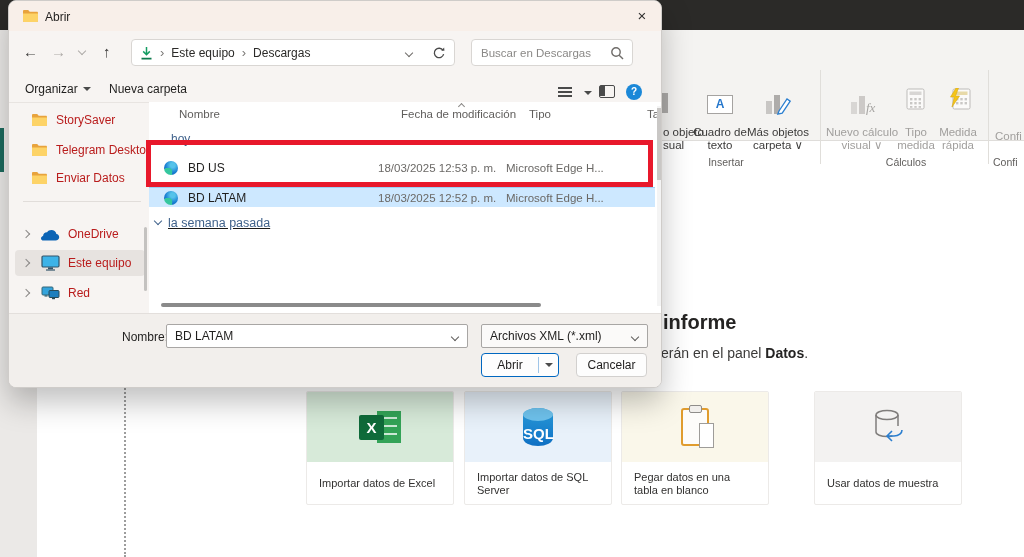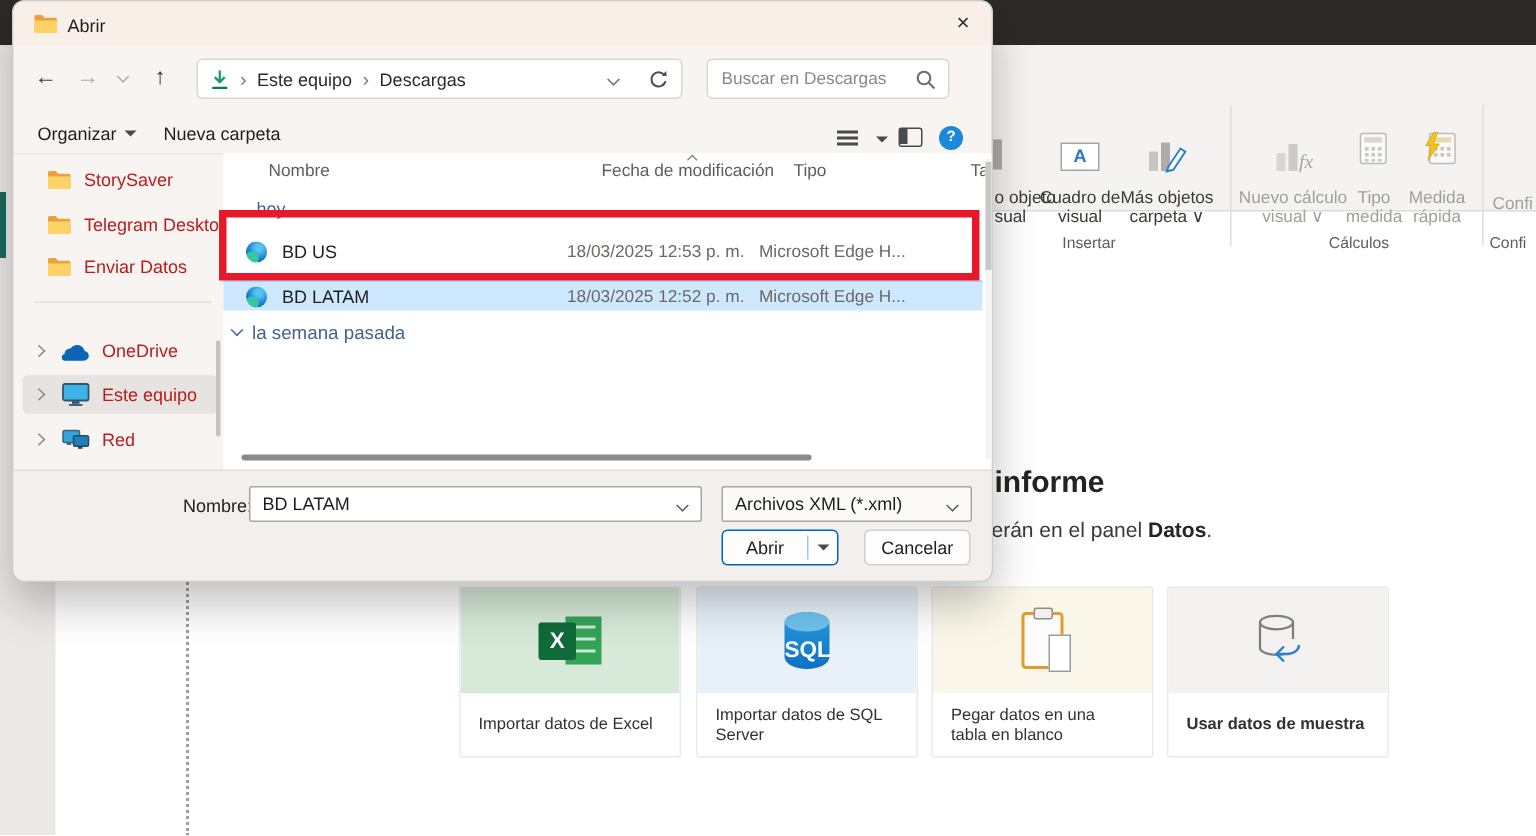--- a/index.html
+++ b/index.html
@@ -113,21 +113,21 @@
   <div class="abs ribbon">
 
     <svg class="abs" style="left:646px;top:60px;" width="30" height="34" viewBox="0 0 30 34">
       <rect x="6" y="8" width="7" height="15" fill="#c8c6c4"></rect>
         <rect x="15" y="3" width="7" height="20" fill="#aeacaa"></rect>
       <path d="M10 21v11M4.5 26.5h11" stroke="#2da44e" stroke-width="2.6" fill="none"></path>
     </svg>
     <div class="rlabel" style="left:663px;width:60px;text-align:left;"><span>o objeto</span><br><span>sual</span></div>
 
     <div class="abs abox" style="left:707px;top:65px;">A</div>
-    <div class="rlabel" style="left:685px;width:70px;"><span>Cuadro de</span><br><span>visual</span></div>
+    <div class="rlabel" style="left:685px;width:70px;"><span>Cuadro de</span><br><span>texto</span></div>
 
     <svg class="abs ricon" style="left:764px;" width="28" height="28" viewBox="0 0 28 28">
       <rect x="2" y="11" width="6" height="13" fill="#c8c6c4"></rect>
         <rect x="10" y="5" width="6" height="19" fill="#aeacaa"></rect>
       <path d="M15 21 23 9l3.2 2.2-8 12-4.4 1z" fill="#fff" stroke="#2b7fd0" stroke-width="1.3"></path>
     </svg>
     <div class="rlabel" style="left:738px;width:80px;"><span>Más objetos</span><br><span>carpeta ∨</span></div>
 
     <div class="abs rdiv" style="left:820px;"></div>
 
@@ -205,21 +205,21 @@
     <div class="card-label">Importar datos de SQL Server</div>
   </div>
   <div class="card c3" style="left:621px;">
     <div class="card-top">
       <div class="clip">
           <div class="clip-page"></div>
         </div>
     </div>
     <div class="card-label">Pegar datos en una tabla en blanco</div>
   </div>
-  <div class="card c4" style="left:778px;font-weight:bold;">
+  <div class="card c4" style="left:814px;">
     <div class="card-top">
       <svg width="34" height="38" viewBox="0 0 34 38">
         <ellipse cx="16" cy="7" rx="11" ry="4.5" fill="none" stroke="#7f7d7b" stroke-width="1.5"></ellipse>
         <path d="M5 7v17c0 2.5 4.9 4.5 11 4.5 2 0 3.8-.2 5.4-.6 M27 7v11" fill="none" stroke="#7f7d7b" stroke-width="1.5"></path>
         <path d="M31 22c0 3-3 6-8 6h-6 M21 23l-5 5 5 5" fill="none" stroke="#2b7fd0" stroke-width="1.6"></path>
       </svg>
     </div>
     <div class="card-label">Usar datos de muestra</div>
   </div>
 
@@ -341,21 +341,21 @@
         <span class="ftype">Microsoft Edge H...</span>
       </div>
 
       <div class="abs filerow row-sel" style="top:85px;height:20px;">
         <span class="edge-icon"></span>
         <span class="fname">BD LATAM</span>
         <span class="fdate">18/03/2025 12:52 p. m.</span>
         <span class="ftype">Microsoft Edge H...</span>
       </div>
 
-      <div class="abs" style="left:6px;top:111px;">
+      <div class="abs" style="left:6px;top:111px;text-decoration:underline;">
         <span class="chev" style="color:#41638c;margin-right:7px;vertical-align:3px;"></span><span class="group-lbl" style="font-size:12.5px;">la semana pasada</span>
       </div>
     </div>
 
     <div class="abs hscroll"></div>
 
     <div class="abs dlg-footer">
       <div class="abs" style="left:113px;top:16px;font-size:12px;color:#1f1e1d;">Nombre:</div>
       <div class="fld" style="left:157px;top:10px;width:302px;">
         <span class="val">BD LATAM</span>

